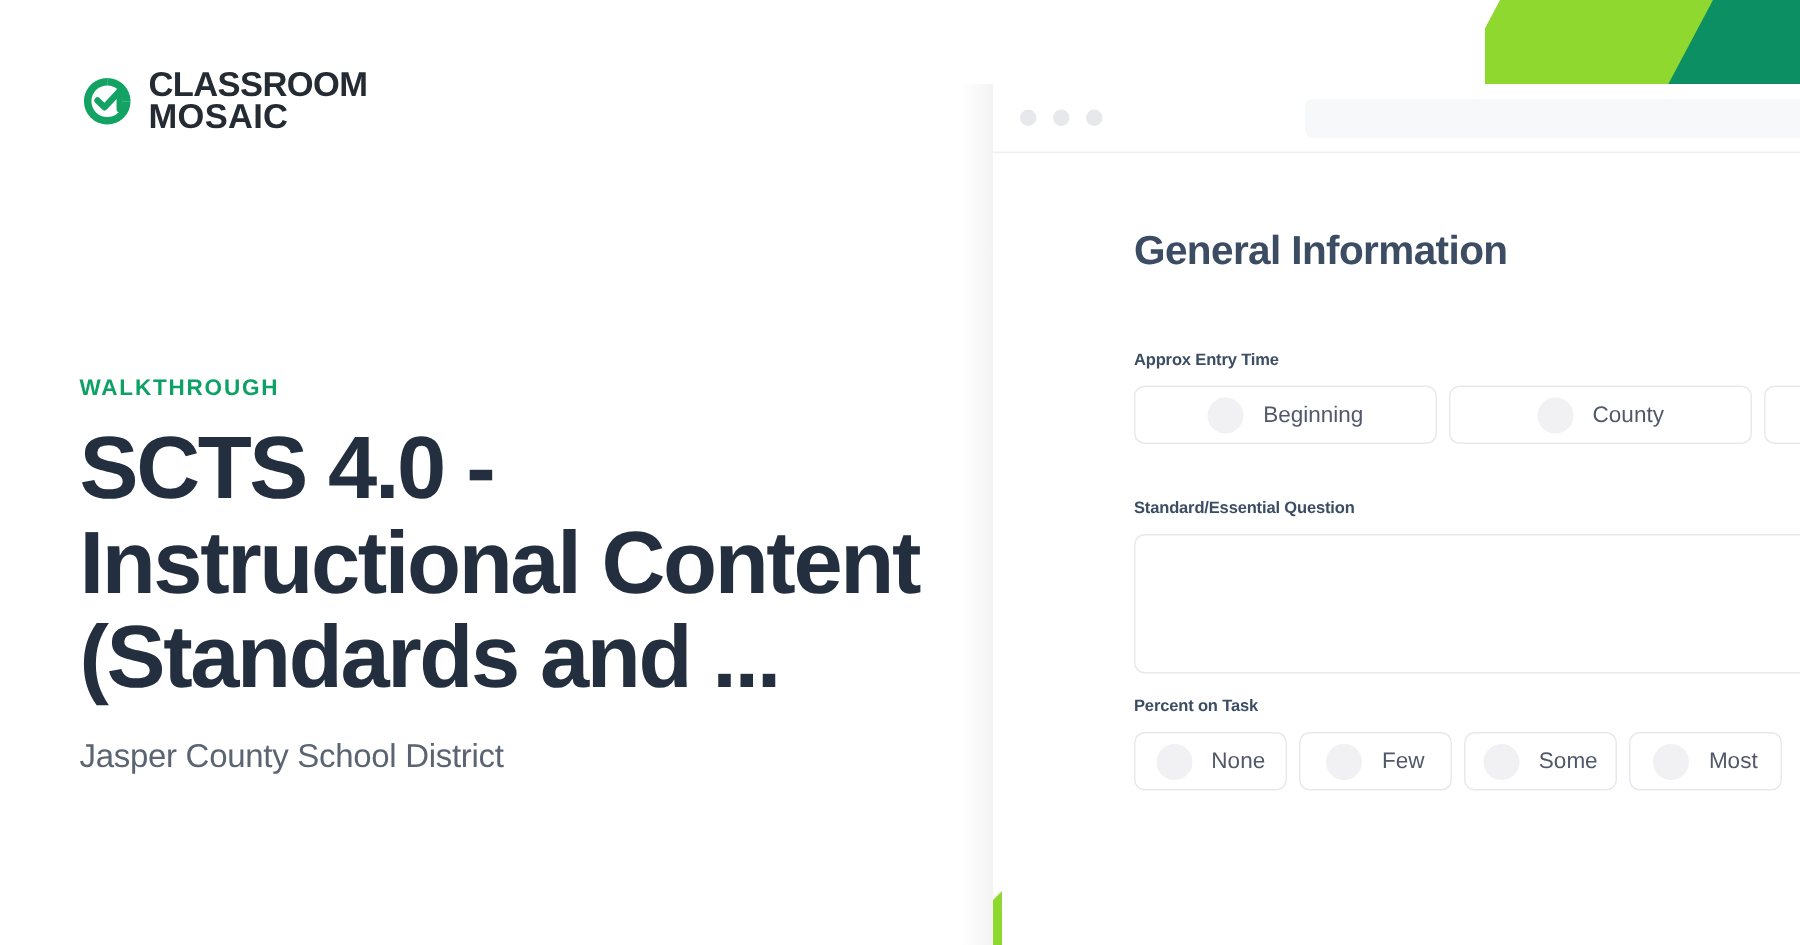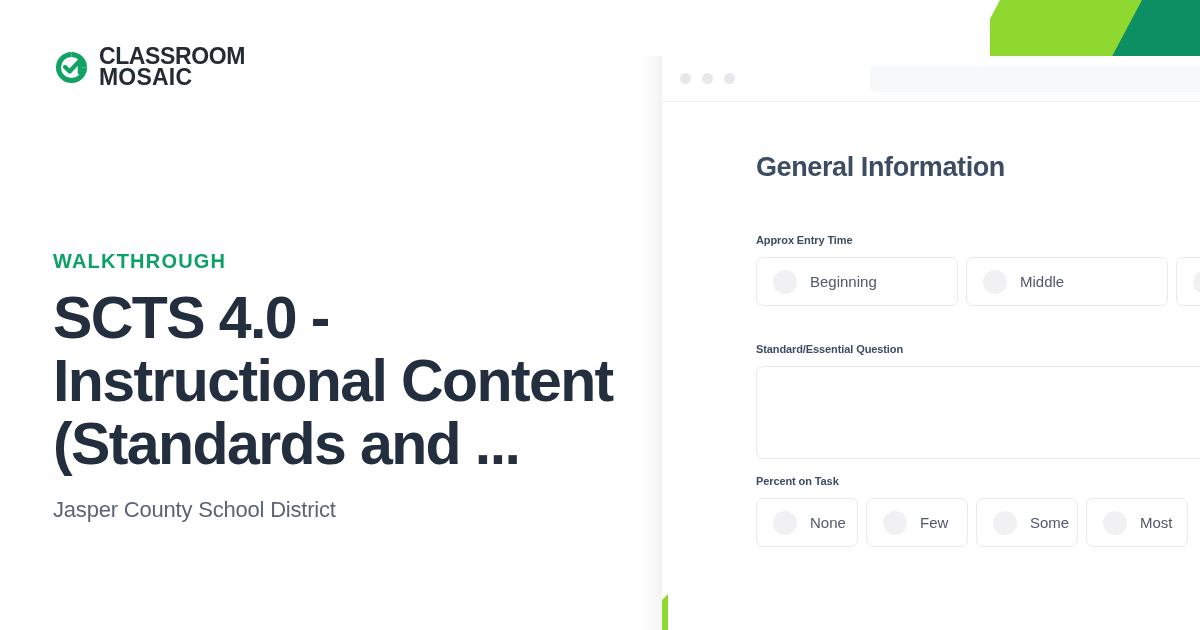--- a/index.html
+++ b/index.html
@@ -55,21 +55,21 @@
     line-height:0.93;
     font-weight:bold;
     letter-spacing:-0.4px;
     color:#242B33;
     font-size:23px;
   }
   .logo-line2 { letter-spacing:0.2px; }
 
   .eyebrow {
     margin-top:161px;
-    font-size:20px;
+    font-size:15px;
     font-weight:bold;
     letter-spacing:1.2px;
     color:#0EA165;
     text-transform:uppercase;
   }
   .headline {
     margin-top:14px;
     font-size:59px;
     font-weight:bold;
     line-height:1.07;
@@ -151,25 +151,26 @@
   .option-row {
     display:flex;
     gap:8px;
     margin-top:11px;
     flex-wrap:nowrap;
   }
   .option {
     display:flex; align-items:center;
     gap:13px;
     flex:none;
-    height:49px;
+    height:39px;
     padding:0 16px;
     border:1px solid #E7E9ED;
     border-radius:7px;
     background:#ffffff;
+    justify-content:center;
   }
   .option-wide { width:202px; }
   .option-narrow { width:102px; }
   .radio {
     width:24px; height:24px;
     border-radius:50%;
     background:#F1F1F3;
     flex:none;
   }
   .option-label {
@@ -239,21 +240,21 @@
 
       <div class="field field-entrytime">
         <div class="field-label">Approx Entry Time</div>
         <div class="option-row">
           <label class="option option-wide">
             <span class="radio"></span>
             <span class="option-label">Beginning</span>
           </label>
           <label class="option option-wide">
             <span class="radio"></span>
-            <span class="option-label">Middle</span>
+            <span class="option-label">County</span>
           </label>
           <label class="option option-wide">
             <span class="radio"></span>
 
           </label>
         </div>
       </div>
 
       <div class="field field-standard">
         <div class="field-label">Standard/Essential Question</div>

